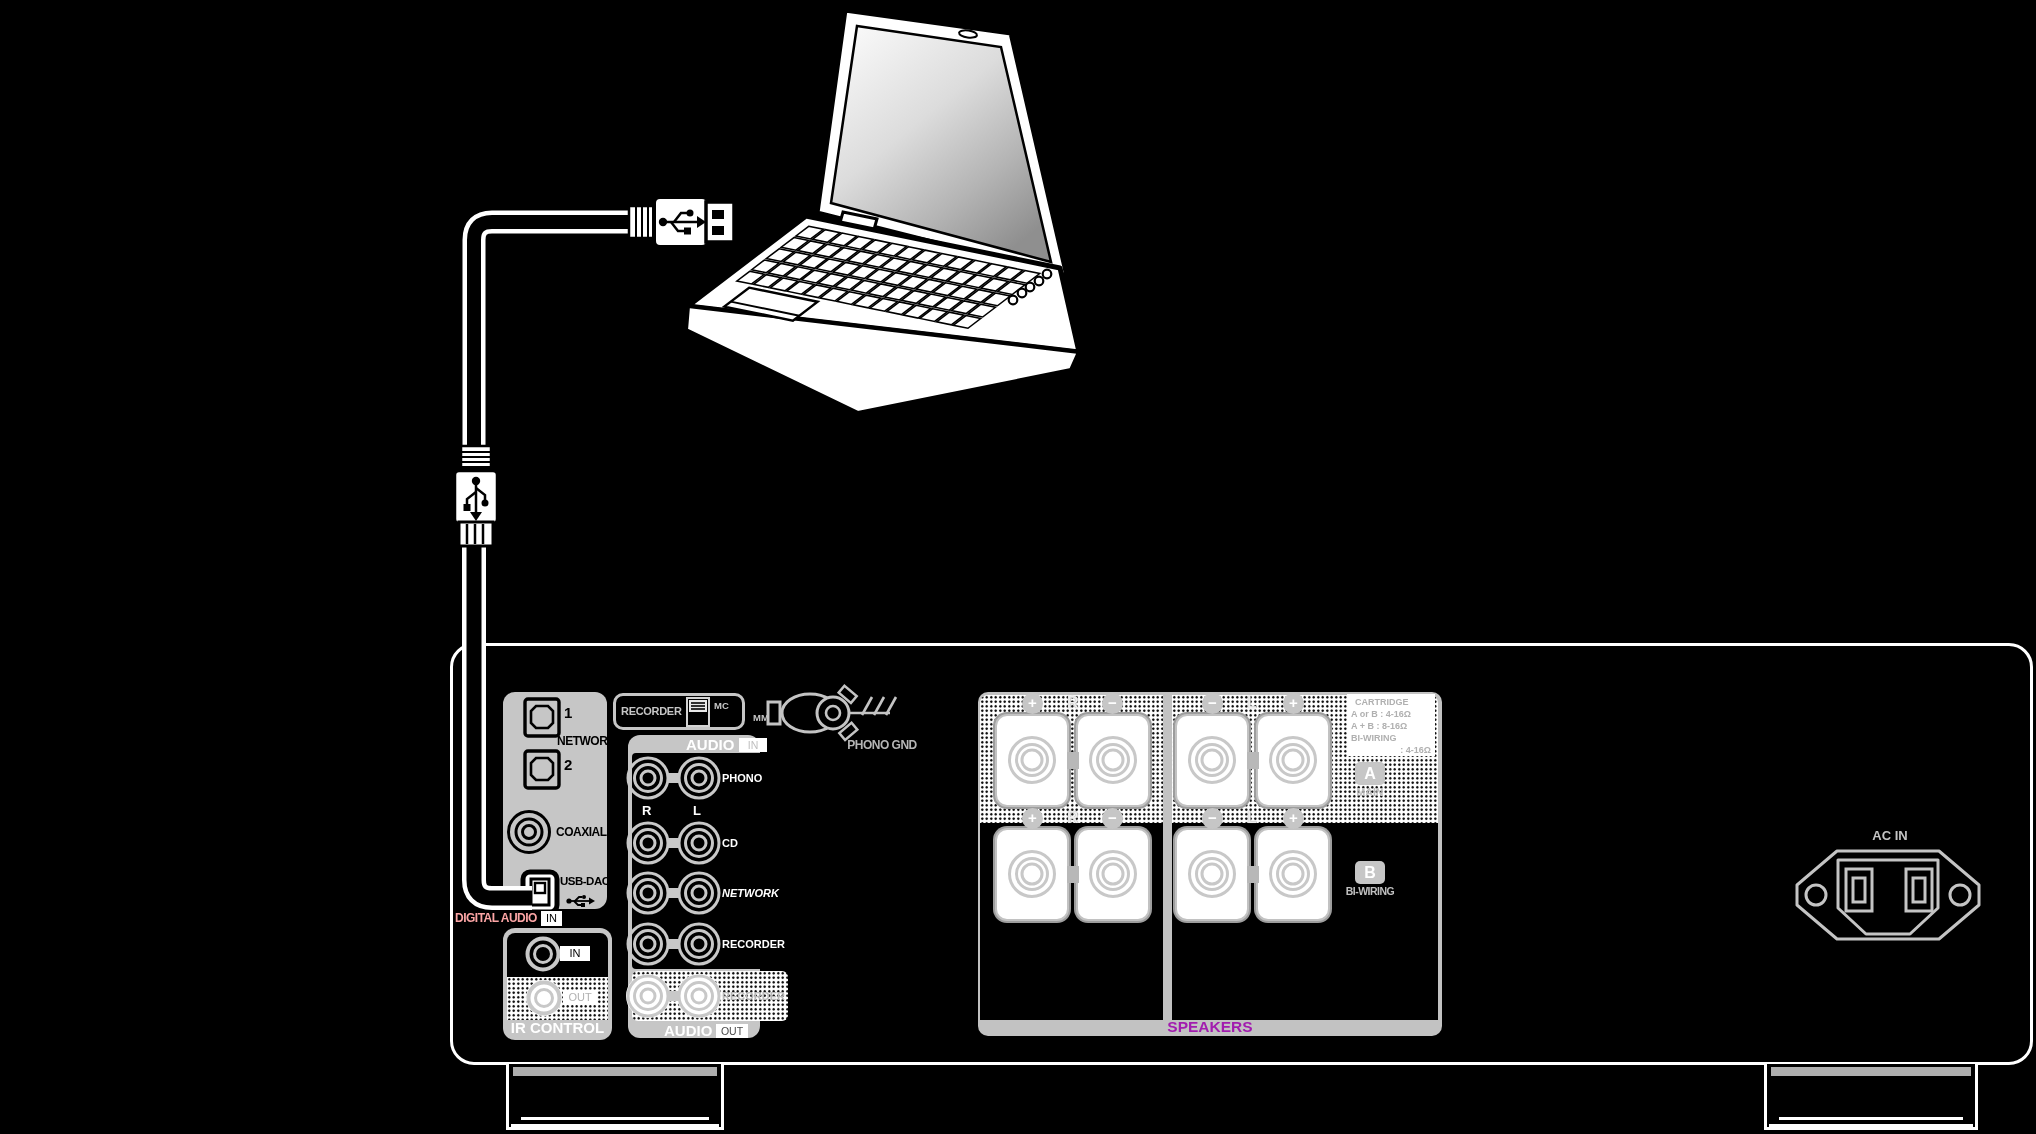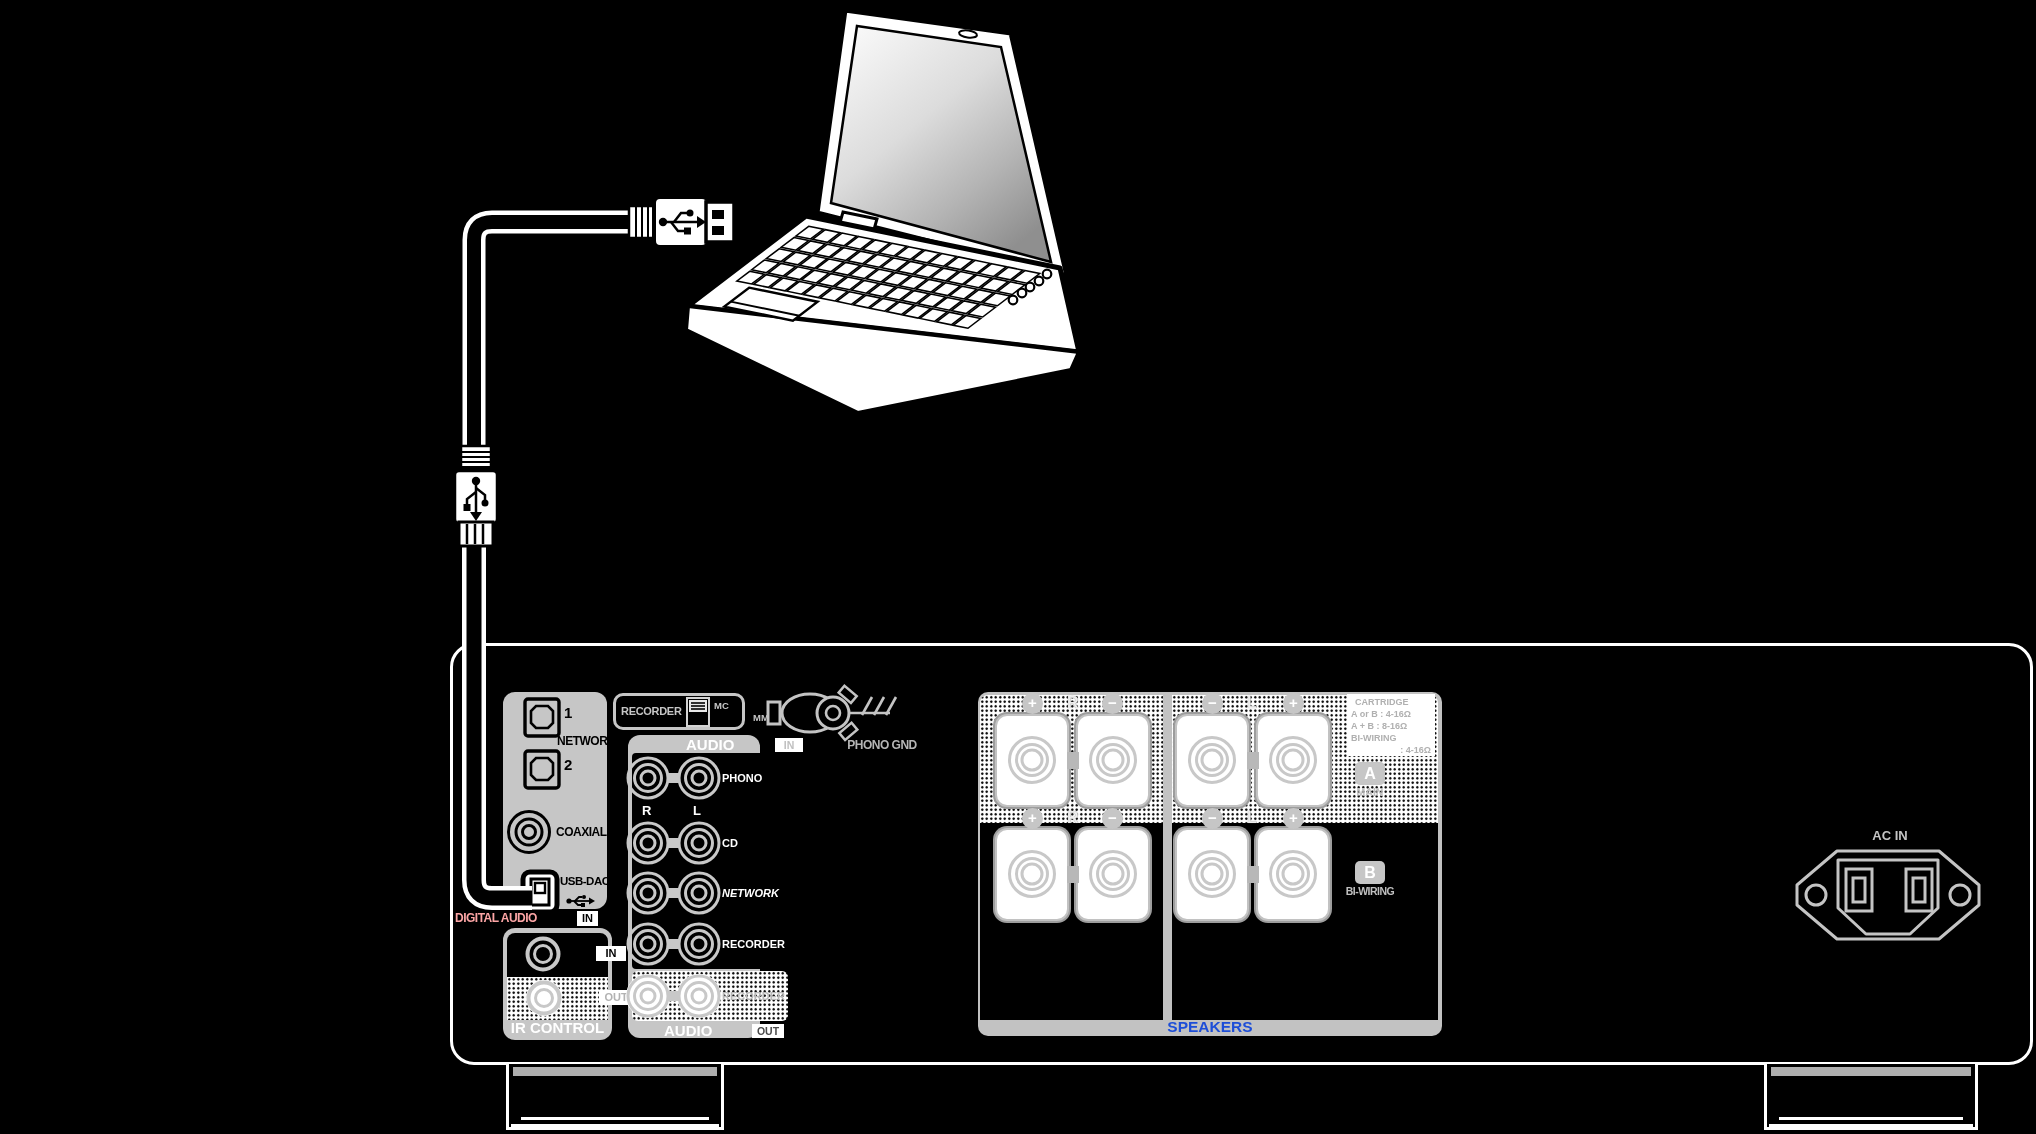--- a/index.html
+++ b/index.html
@@ -13,21 +13,21 @@
   .foot{position:absolute;top:1064px;height:66px;background:#000;border:3px solid #fff;border-top:none;box-sizing:border-box;}
   .foot .bar{position:absolute;left:4px;right:4px;top:3px;height:9px;background:#aeaeae;}
   .foot .pad{position:absolute;left:12px;right:12px;bottom:7px;height:3px;background:#fff;}
   .foot .base{position:absolute;left:2px;right:2px;bottom:0;height:3px;background:#fff;}
   
   .panel{position:absolute;background:#c6c6c6;border-radius:12px;}
   .blackarea{position:absolute;background:#000;}
   .stipple{position:absolute;background-color:#fff;
            background-image:radial-gradient(circle,#000 1.05px,transparent 1.35px);
            background-size:4.5px 4.5px;}
-  .badge{position:absolute;background:#fff;font-weight:bold;text-align:center;margin-left:36px;}
+  .badge{position:absolute;background:#fff;font-weight:normal;text-align:center;}
   
   .jack{position:absolute;}
   .ring,.disc{position:absolute;top:50%;left:50%;transform:translate(-50%,-50%);border-radius:50%;}
   .g{border:3.6px solid #c8c8c8;} .gB{border:3.2px solid #c8c8c8;} .k{border:3px solid #000;}
   .z37{width:37px;height:37px}.z24{width:24px;height:24px}.z11{width:11px;height:11px}
   .z42{width:42px;height:42px}.z28{width:28px;height:28px}.z17{width:17px;height:17px}
   .z38{width:38px;height:38px}.z23{width:23px;height:23px}.z10{width:10px;height:10px}
   .z27{width:27px;height:27px;border-width:4px}.z14{width:14px;height:14px;border-width:3px}
   .disc{background:#fff;}
   .d44{width:44px;height:44px}
@@ -298,21 +298,21 @@
       <div style="padding-left:4px;">A or B : 4-16Ω</div>
       <div style="padding-left:4px;">A + B : 8-16Ω</div>
       <div style="padding-left:4px;">BI-WIRING</div>
       <div style="text-align:right;padding-right:4px;">: 4-16Ω</div>
     </div>
     <div class="abbadge" style="left:377px;top:70px;">A</div>
     <div class="lbl" style="left:372px;top:94px;width:40px;text-align:center;font-size:10.5px;color:#c0c0c0;">MAIN</div>
     <div class="abbadge" style="left:377px;top:169px;">B</div>
     <div class="lbl" style="left:360px;top:193px;width:64px;text-align:center;font-size:10.5px;color:#c0c0c0;letter-spacing:-0.5px;">BI-WIRING</div>
 
-    <div class="lbl" style="left:0;top:326px;width:464px;text-align:center;font-size:15.5px;color:#1d4ed8;">SPEAKERS</div>
+    <div class="lbl" style="left:0;top:326px;width:464px;text-align:center;font-size:15.5px;color:#a21caf;">SPEAKERS</div>
   </div>
 
   <div class="lbl" style="left:1845px;top:828px;width:90px;text-align:center;font-size:13px;color:#c4c4c4;">AC IN</div>
 
   <svg class="abs" style="left:0;top:0;" width="2036" height="1134" viewBox="0 0 2036 1134">
     <defs>
       <linearGradient id="scr" x1="0" y1="0" x2="0.75" y2="1">
         <stop offset="0" stop-color="#fdfdfd"></stop>
         <stop offset="0.45" stop-color="#dcdcdc"></stop>
         <stop offset="0.75" stop-color="#b4b4b4"></stop>

